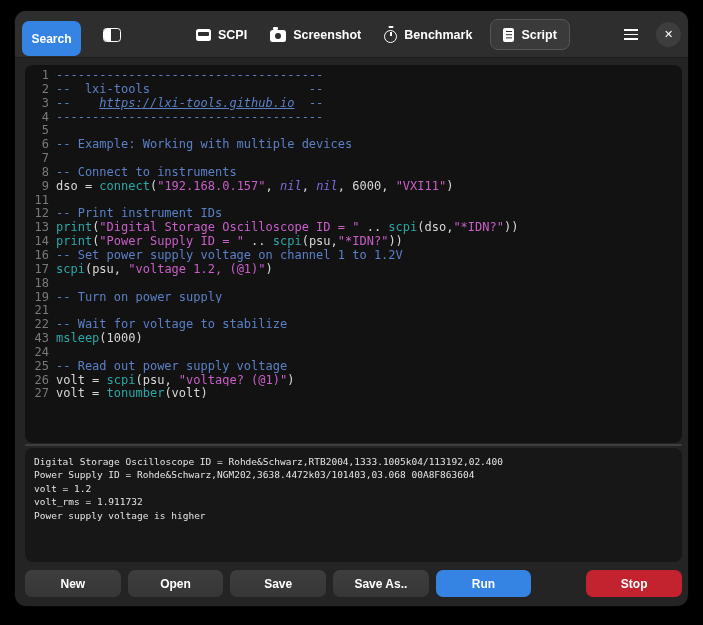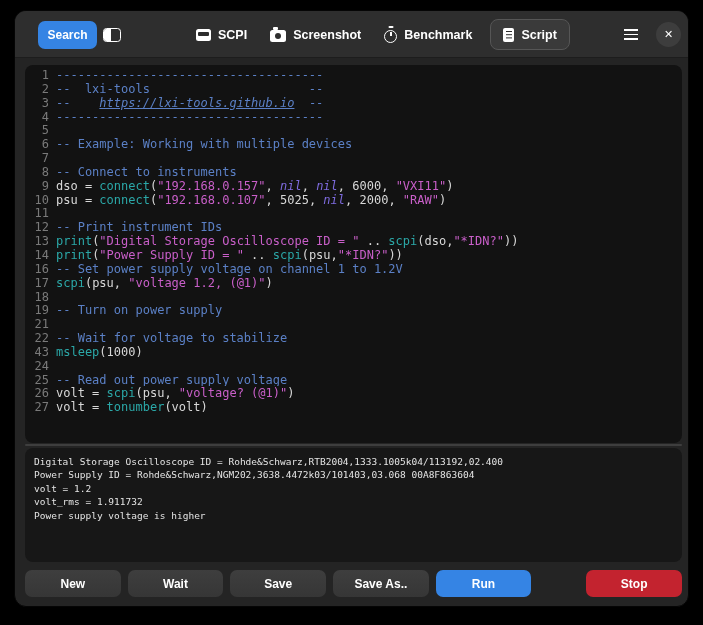--- a/index.html
+++ b/index.html
@@ -2,21 +2,21 @@
 <html style="--accent: #3584e4; --destructive: #c3232f; --headerbar: #2e2e2e; --window: #242424; --editorbg: #121212; --consolebg: #171717; --comment: #5b80c6; --string: #c95fc9; --function: #2ba8a8; --keyword: #7e6bdf; --plain: #d8d8d8; --linenum: #7a7a7a; --consoletext: #e4e4e4;"><head>
 <meta charset="utf-8">
 <style>
   html,body{margin:0;padding:0;background:#000;width:703px;height:625px;overflow:hidden;}
   *{box-sizing:border-box;}
   .stage{position:relative;width:703px;height:625px;background:#000;font-family:"Liberation Sans","DejaVu Sans",sans-serif;}
   .window{position:absolute;left:14px;top:10px;width:675px;height:597px;background:var(--window,#242424);
           border-radius:12px;overflow:hidden;border:1px solid #050505;box-shadow:0 3px 16px rgba(0,0,0,.85);}
   
   .headerbar{position:absolute;left:0;top:0;right:0;height:47px;background:var(--headerbar,#2e2e2e);border-bottom:1px solid #1d1d1d;}
-  .search-btn{position:absolute;left:23px;top:10px;width:59px;height:28px;border:none;border-radius:7px;
+  .search-btn{position:absolute;left:7px;top:10px;width:59px;height:35px;border:none;border-radius:7px;
               background:var(--accent,#3584e4);color:#fff;font:700 12px "Liberation Sans",sans-serif;cursor:pointer;}
   .sidebar-toggle{position:absolute;left:84px;top:13px;width:26px;height:21px;display:flex;align-items:center;justify-content:center;}
   .i-sidebar{width:18px;height:14px;border:1.6px solid #fff;border-radius:3.5px;position:relative;overflow:hidden;}
   .i-sidebar::before{content:"";position:absolute;left:0;top:0;bottom:0;width:6.5px;background:#fff;}
   .tabstrip{position:absolute;left:176px;top:8px;height:31px;display:flex;align-items:center;gap:13px;}
   .tab{display:flex;align-items:center;gap:7px;height:31px;padding:0 4px;color:#fff;
        font-weight:700;font-size:12.5px;border:1px solid transparent;border-radius:8px;cursor:pointer;white-space:nowrap;}
   .tab.active{background:#3a3a3a;border-color:#565656;padding:0 12px;}
   .ticon{display:inline-block;flex:none;}
   .i-scpi{width:15px;height:12px;background:#fff;border-radius:2.5px;position:relative;}
@@ -99,21 +99,20 @@
     <div class="editor">
         <div class="line"><span class="ln">1</span><span class="codetxt"><span class="cm">-------------------------------------</span></span></div>
         <div class="line"><span class="ln">2</span><span class="codetxt"><span class="cm">--  lxi-tools                      --</span></span></div>
         <div class="line"><span class="ln">3</span><span class="codetxt"><span class="cm">--    </span><span class="lk">https://lxi-tools.github.io</span><span class="cm">  --</span></span></div>
         <div class="line"><span class="ln">4</span><span class="codetxt"><span class="cm">-------------------------------------</span></span></div>
         <div class="line"><span class="ln">5</span><span class="codetxt"></span></div>
         <div class="line"><span class="ln">6</span><span class="codetxt"><span class="cm">-- Example: Working with multiple devices</span></span></div>
         <div class="line"><span class="ln">7</span><span class="codetxt"></span></div>
         <div class="line"><span class="ln">8</span><span class="codetxt"><span class="cm">-- Connect to instruments</span></span></div>
         <div class="line"><span class="ln">9</span><span class="codetxt"><span class="pl">dso = </span><span class="fn">connect</span><span class="pl">(</span><span class="st">"192.168.0.157"</span><span class="pl">, </span><span class="kw">nil</span><span class="pl">, </span><span class="kw">nil</span><span class="pl">, 6000, </span><span class="st">"VXI11"</span><span class="pl">)</span></span></div>
-        <div class="line"><span class="ln">10</span><span class="codetxt"><span class="pl">psu = </span><span class="fn">connect</span><span class="pl">(</span><span class="st">"192.168.0.107"</span><span class="pl">, 5025, </span><span class="kw">nil</span><span class="pl">, 2000, </span><span class="st">"RAW"</span><span class="pl">)</span></span></div>
         <div class="line"><span class="ln">11</span><span class="codetxt"></span></div>
         <div class="line"><span class="ln">12</span><span class="codetxt"><span class="cm">-- Print instrument IDs</span></span></div>
         <div class="line"><span class="ln">13</span><span class="codetxt"><span class="fn">print</span><span class="pl">(</span><span class="st">"Digital Storage Oscilloscope ID = "</span><span class="pl"> .. </span><span class="fn">scpi</span><span class="pl">(dso,</span><span class="st">"*IDN?"</span><span class="pl">))</span></span></div>
         <div class="line"><span class="ln">14</span><span class="codetxt"><span class="fn">print</span><span class="pl">(</span><span class="st">"Power Supply ID = "</span><span class="pl"> .. </span><span class="fn">scpi</span><span class="pl">(psu,</span><span class="st">"*IDN?"</span><span class="pl">))</span></span></div>
         <div class="line"><span class="ln">16</span><span class="codetxt"><span class="cm">-- Set power supply voltage on channel 1 to 1.2V</span></span></div>
         <div class="line"><span class="ln">17</span><span class="codetxt"><span class="fn">scpi</span><span class="pl">(psu, </span><span class="st">"voltage 1.2, (@1)"</span><span class="pl">)</span></span></div>
         <div class="line"><span class="ln">18</span><span class="codetxt"></span></div>
         <div class="line"><span class="ln">19</span><span class="codetxt"><span class="cm">-- Turn on power supply</span></span></div>
         <div class="line"><span class="ln">21</span><span class="codetxt"></span></div>
         <div class="line"><span class="ln">22</span><span class="codetxt"><span class="cm">-- Wait for voltage to stabilize</span></span></div>
@@ -129,21 +128,21 @@
     <div class="console">
         <div class="cline">Digital Storage Oscilloscope ID = Rohde&amp;Schwarz,RTB2004,1333.1005k04/113192,02.400</div>
         <div class="cline">Power Supply ID = Rohde&amp;Schwarz,NGM202,3638.4472k03/101403,03.068 00A8F863604</div>
         <div class="cline">volt = 1.2</div>
         <div class="cline">volt_rms = 1.911732</div>
         <div class="cline">Power supply voltage is higher</div>
       </div>
 
     <div class="actions">
         <button class="abtn">New</button>
-        <button class="abtn">Wait</button>
+        <button class="abtn">Open</button>
         <button class="abtn">Save</button>
         <button class="abtn">Save As..</button>
         <button class="abtn suggested">Run</button>
         <button class="abtn destructive">Stop</button>
       </div>
 
   </div>
 </div>
 
 </body></html>

